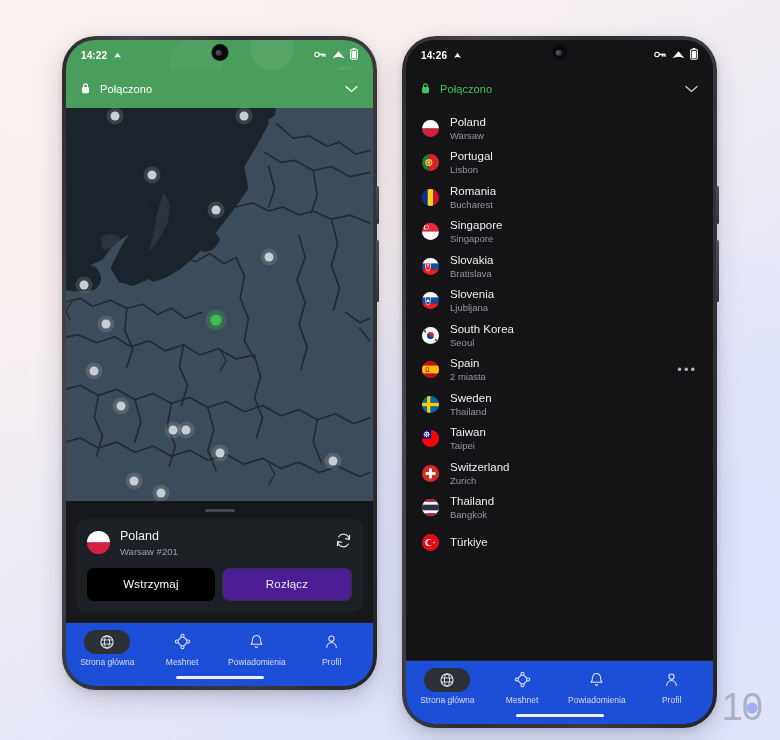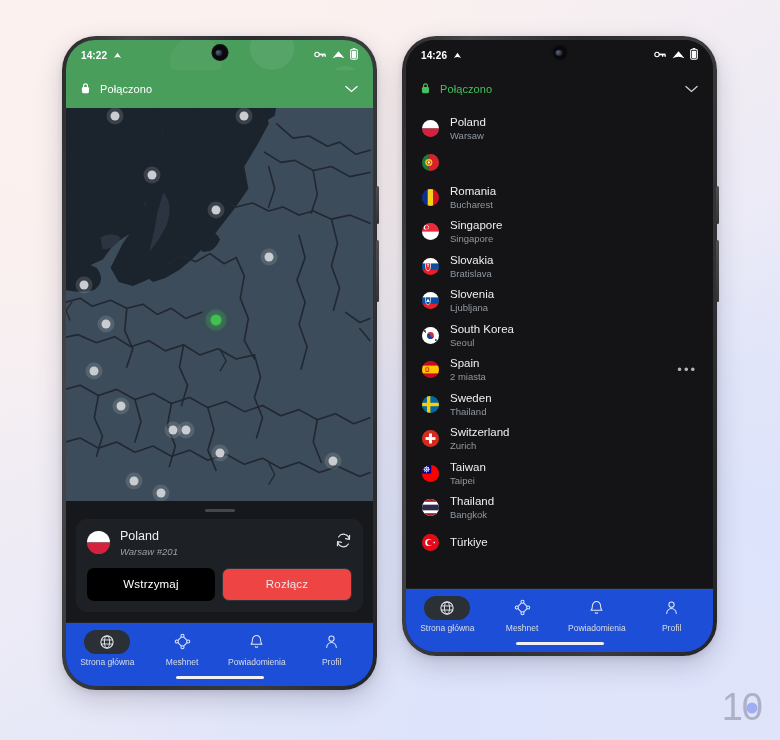--- a/index.html
+++ b/index.html
@@ -27,21 +27,21 @@
     box-shadow: 0 10px 26px rgba(60,55,80,0.22), 0 2px 6px rgba(60,55,80,0.14);
   }
   .phone .inner {
     position: relative;
     width: 100%; height: 100%;
     border-radius: 29px;
     overflow: hidden;
     background: #16181b;
   }
   .phone.left  { left: 62px;  top: 36px;  width: 315px; height: 654px; }
-  .phone.right { left: 402px; top: 36px;  width: 315px; height: 620px; }
+  .phone.right { left: 402px; top: 36px;  width: 315px; height: 692px; }
 
   .side-btn {
     position: absolute;
     right: -2px;
     width: 3px;
     border-radius: 2px;
     background: linear-gradient(180deg, #4e4e52, #343438);
   }
   .side-btn.a { top: 150px; height: 38px; }
   .side-btn.b { top: 204px; height: 62px; }
@@ -125,35 +125,35 @@
     background: #44474c; margin: 2px auto 7px;
   }
   .card {
     background: #1d2025;
     border-radius: 11px;
     padding: 10px 11px 11px;
   }
   .card-top { display: flex; align-items: center; }
   .card-info { margin-left: 10px; }
   .card-title { font-size: 12.5px; color: #eef0f2; line-height: 1.2; }
-  .card-sub { font-size: 9.5px; color: #9aa0a7; margin-top: 2px; font-style: italic; }
+  .card-sub { font-size: 9.5px; color: #9aa0a7; margin-top: 2px; }
   .refresh { margin-left: auto; }
 
   .btn-row { display: flex; gap: 7px; margin-top: 11px; }
   .btn {
     flex: 1; height: 33px;
     border-radius: 7px;
     display: flex; align-items: center; justify-content: center;
     font-size: 11.5px; letter-spacing: .2px;
     cursor: pointer; user-select: none;
     border: none;
     font-family: "Liberation Sans", sans-serif;
   }
   .btn.primary { background: #000000; color: #fff; }
-  .btn.ghost { background: #ef4444; color: #e6e8ea; border: 1px solid #303338; }
+  .btn.ghost { background: #4c1d95; color: #e6e8ea; border: 1px solid #303338; }
 
   
   .list {
     flex: 1;
     overflow: hidden;
     background: #141416;
     padding-top: 3px;
   }
   .row {
     display: flex; align-items: center;
@@ -508,20 +508,24 @@
             <div class="row">
               <span class="flag">
                 <svg viewBox="0 0 24 24">
                   <rect width="9.6" height="24" fill="#1d7a3c"></rect>
                   <rect x="9.6" width="14.4" height="24" fill="#d8222a"></rect>
                   <circle cx="9.6" cy="12" r="4.6" fill="#f5d020" stroke="#f5d020"></circle>
                   <circle cx="9.6" cy="12" r="3" fill="#d8222a"></circle>
                   <circle cx="9.6" cy="12" r="1.6" fill="#fff"></circle>
                 </svg>
               </span>
+              <div class="row-info">
+                <div class="row-name">Portugal</div>
+                <div class="row-city">Lisbon</div>
+              </div>
             </div>
             <div class="row">
               <span class="flag">
                 <svg viewBox="0 0 24 24">
                   <rect width="8" height="24" fill="#0b2f91"></rect>
                   <rect x="8" width="8" height="24" fill="#f7d117"></rect>
                   <rect x="16" width="8" height="24" fill="#ce1126"></rect>
                 </svg>
               </span>
               <div class="row-info">
@@ -614,33 +618,20 @@
               <span class="flag">
                 <svg viewBox="0 0 24 24">
                   <rect width="24" height="24" fill="#006aa7"></rect>
                   <rect y="9.6" width="24" height="4.8" fill="#fecc00"></rect>
                   <rect x="7" width="4.8" height="24" fill="#fecc00"></rect>
                 </svg>
               </span>
               <div class="row-info">
                 <div class="row-name">Sweden</div>
                 <div class="row-city">Thailand</div>
-              </div>
-            </div>
-            <div class="row">
-              <span class="flag">
-                <svg viewBox="0 0 24 24">
-                  <rect width="24" height="24" fill="#d52b1e"></rect>
-                  <rect x="10" y="5" width="4" height="14" fill="#fff"></rect>
-                  <rect x="5" y="10" width="14" height="4" fill="#fff"></rect>
-                </svg>
-              </span>
-              <div class="row-info">
-                <div class="row-name">Switzerland</div>
-                <div class="row-city">Zurich</div>
               </div>
             </div>
             <div class="row">
               <span class="flag">
                 <svg viewBox="0 0 24 24">
                   <rect width="24" height="24" fill="#fe0000"></rect>
                   <rect width="13" height="12" fill="#000095"></rect>
                   <circle cx="6.5" cy="6" r="3.2" fill="#fff"></circle>
                   <g fill="#fff">
                     <rect x="5.9" y="1.4" width="1.2" height="9.2"></rect>
@@ -653,20 +644,33 @@
                 </svg>
               </span>
               <div class="row-info">
                 <div class="row-name">Taiwan</div>
                 <div class="row-city">Taipei</div>
               </div>
             </div>
             <div class="row">
               <span class="flag">
                 <svg viewBox="0 0 24 24">
+                  <rect width="24" height="24" fill="#d52b1e"></rect>
+                  <rect x="10" y="5" width="4" height="14" fill="#fff"></rect>
+                  <rect x="5" y="10" width="14" height="4" fill="#fff"></rect>
+                </svg>
+              </span>
+              <div class="row-info">
+                <div class="row-name">Switzerland</div>
+                <div class="row-city">Zurich</div>
+              </div>
+            </div>
+            <div class="row">
+              <span class="flag">
+                <svg viewBox="0 0 24 24">
                   <rect width="24" height="24" fill="#fff"></rect>
                   <rect width="24" height="4" fill="#a51931"></rect>
                   <rect y="20" width="24" height="4" fill="#a51931"></rect>
                   <rect y="8" width="24" height="8" fill="#2d2a4a"></rect>
                 </svg>
               </span>
               <div class="row-info">
                 <div class="row-name">Thailand</div>
                 <div class="row-city">Bangkok</div>
               </div>

